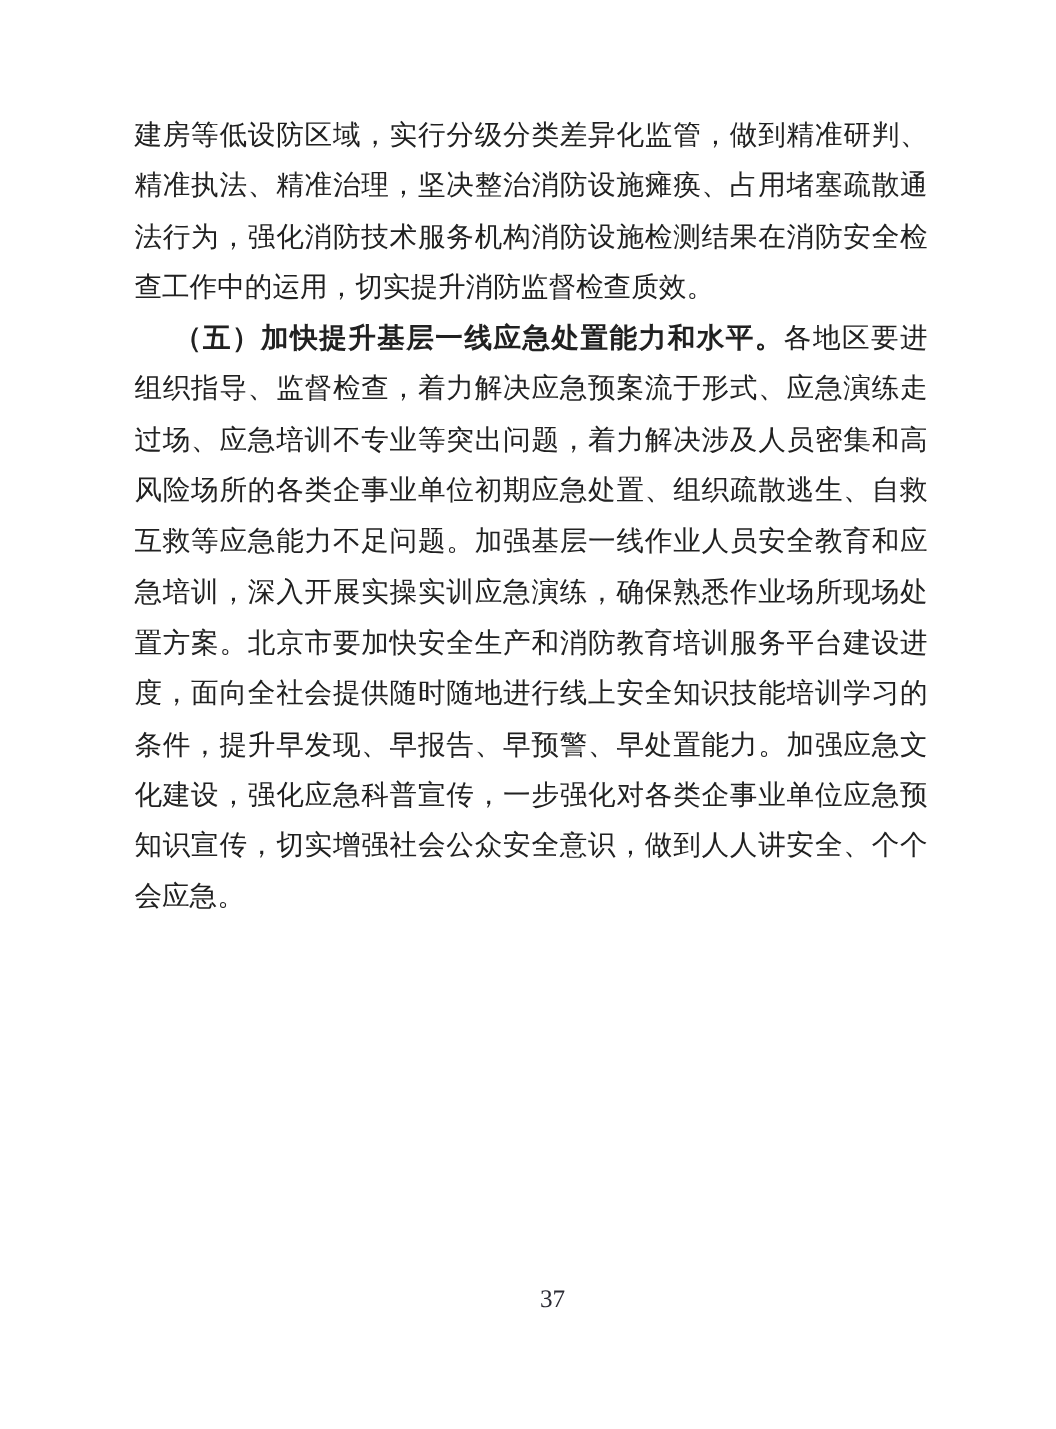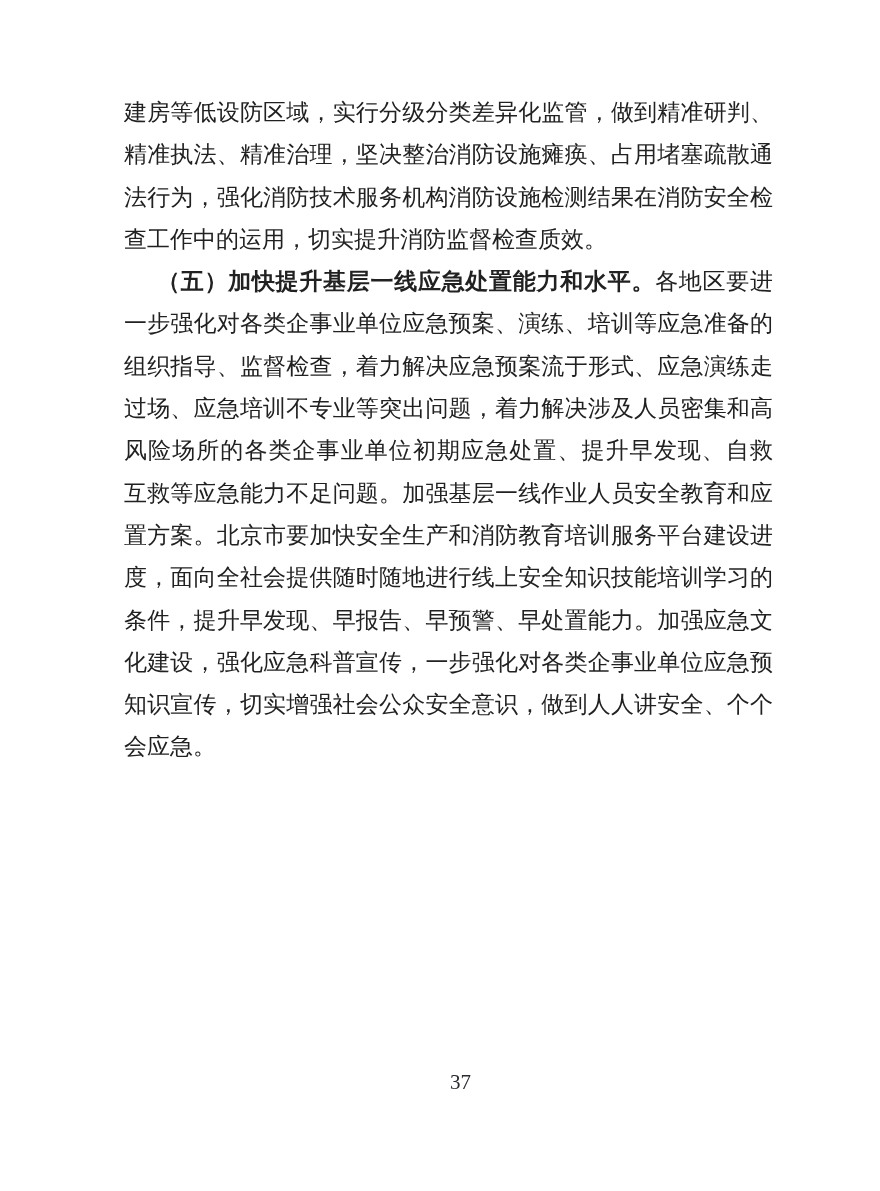--- a/index.html
+++ b/index.html
@@ -23,21 +23,20 @@
     width: 661px;
     font-size: 23px;
     line-height: 42.3px;
   }
   .line {
     text-align: justify;
     text-align-last: justify;
     height: 42.3px;
     overflow: hidden;
     white-space: nowrap;
-    margin-left: 12px;
   }
   .line.justified {
     white-space: normal;
     word-break: break-all;
   }
   .line.para-end {
     text-align: left;
     text-align-last: left;
     white-space: normal;
   }
@@ -68,25 +67,25 @@
 
     <div class="line justified">建房等低设防区域，实行分级分类差异化监管，做到精准研判、</div>
     <div class="line justified">精准执法、精准治理，坚决整治消防设施瘫痪、占用堵塞疏散通</div>
     <div class="line justified">法行为，强化消防技术服务机构消防设施检测结果在消防安全检</div>
     <div class="line para-end">查工作中的运用，切实提升消防监督检查质效。</div>
 
     <div class="line justified heading-line">
       <span class="bold">（五）加快提升基层一线应急处置能力和水平。</span><span>各地区要进</span>
     </div>
 
-    <div class="line justified">一步强化对各类企事业单位应急预案、演练、培训等应急准备的</div>
     <div class="line justified">组织指导、监督检查，着力解决应急预案流于形式、应急演练走</div>
     <div class="line justified">过场、应急培训不专业等突出问题，着力解决涉及人员密集和高</div>
-    <div class="line justified">风险场所的各类企事业单位初期应急处置、提升早发现、自救</div>
+    <div class="line justified">风险场所的各类企事业单位初期应急处置、组织疏散逃生、自救</div>
     <div class="line justified">互救等应急能力不足问题。加强基层一线作业人员安全教育和应</div>
+    <div class="line justified">急培训，深入开展实操实训应急演练，确保熟悉作业场所现场处</div>
     <div class="line justified">置方案。北京市要加快安全生产和消防教育培训服务平台建设进</div>
     <div class="line justified">度，面向全社会提供随时随地进行线上安全知识技能培训学习的</div>
     <div class="line justified">条件，提升早发现、早报告、早预警、早处置能力。加强应急文</div>
     <div class="line justified">化建设，强化应急科普宣传，一步强化对各类企事业单位应急预案</div>
     <div class="line justified">知识宣传，切实增强社会公众安全意识，做到人人讲安全、个个</div>
     <div class="line para-end">会应急。</div>
 
   </div>
 
   <div class="page-number">37</div>

